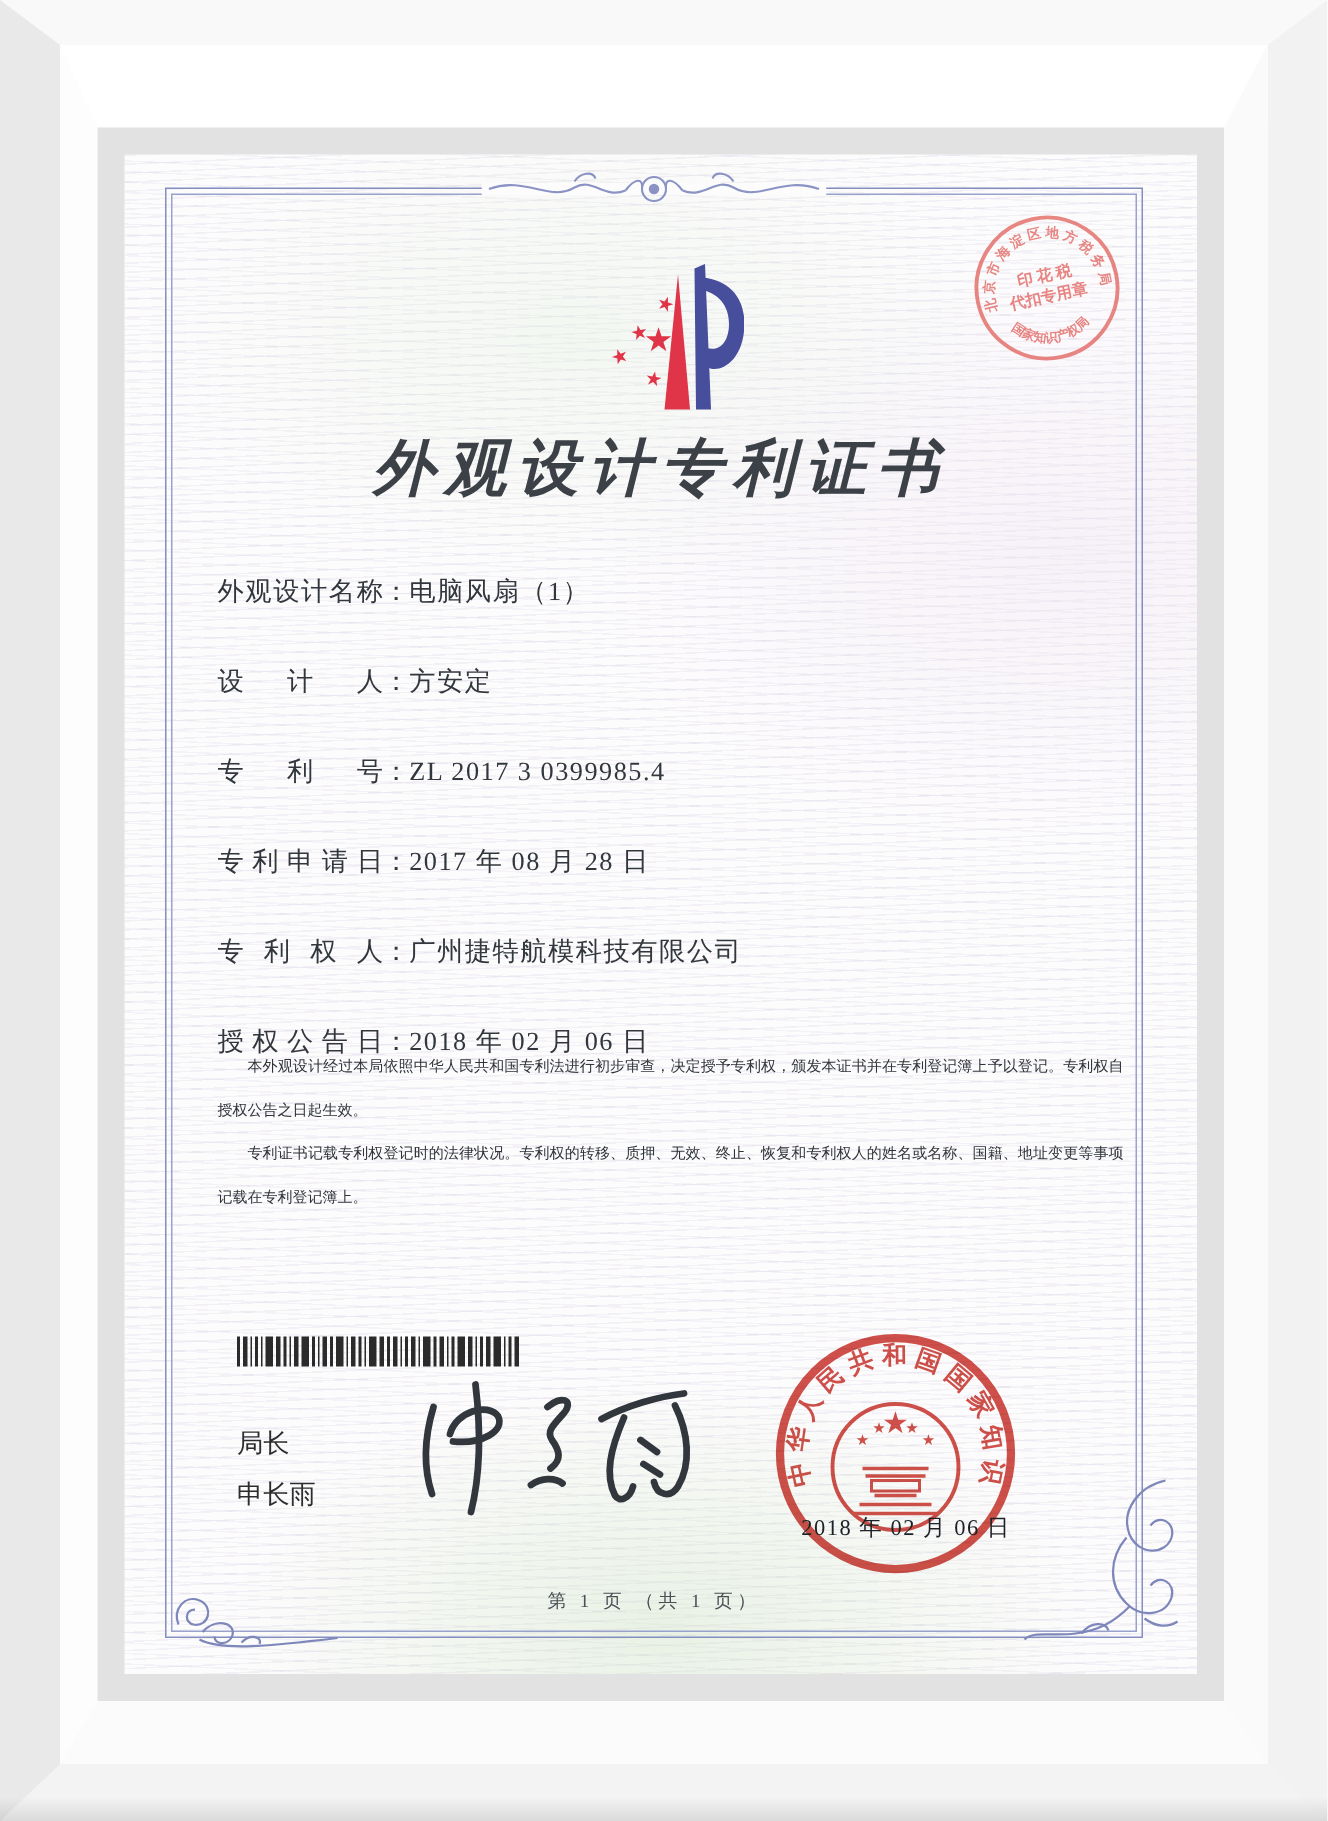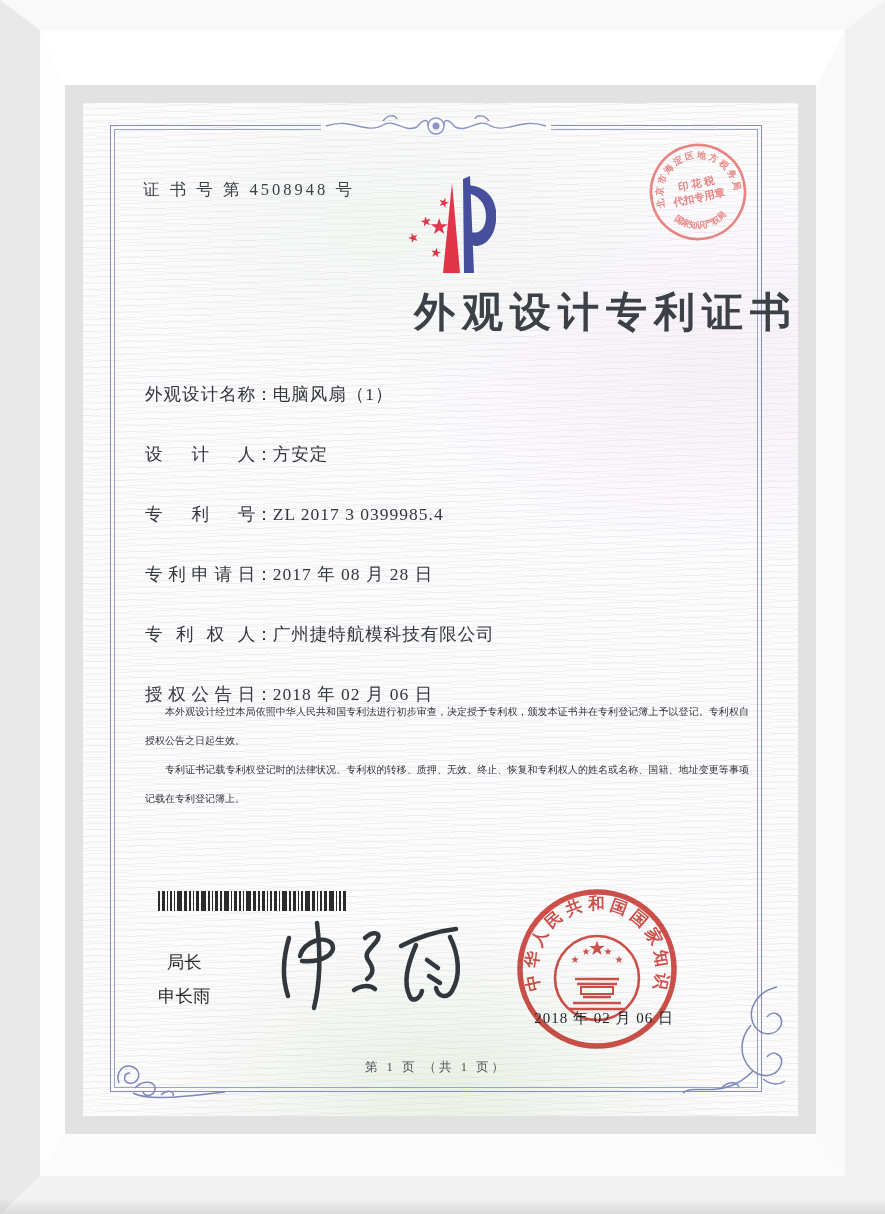--- a/index.html
+++ b/index.html
@@ -27,35 +27,35 @@
       repeating-linear-gradient(182.5deg, rgba(172,160,196,.10) 0 1px, transparent 1px 7px),
       #fdfcfd;}
   .blue-border{position:absolute;left:27px;top:22px;right:36px;bottom:24px;
     border:1.5px solid #848ec0;}
   .blue-border::after{content:'';position:absolute;inset:3px;border:1px solid #99a2cc;}
   .orn{position:absolute;}
   
   #cert-number{position:absolute;left:60px;top:76px;font-size:16.5px;color:#3a3f45;letter-spacing:3px;}
   #logo{position:absolute;left:303px;top:66px;}
   #tax-stamp{position:absolute;left:560px;top:34px;opacity:.85;}
-  #title{position:absolute;left:0;top:182px;width:100%;text-align:right;
-    font-size:41px;font-weight:bold;color:#3c4147;letter-spacing:7px;}
+  #title{position:absolute;left:0;top:182px;width:100%;text-align:center;
+    font-size:41px;font-weight:bold;color:#3c4147;letter-spacing:7px;font-style:italic;}
   #fields{position:absolute;left:62px;top:278px;right:70px;font-size:17.5px;color:#32373d;}
   .field-row{margin-bottom:34px;line-height:26px;white-space:nowrap;}
   .field-label{display:inline-block;width:6.3em;text-align:justify;text-align-last:justify;vertical-align:top;}
   .field-sep{display:inline-block;}
   .field-value{letter-spacing:1px;}
   #paragraphs{position:absolute;left:62px;top:594px;width:604px;
     font-size:10px;line-height:29px;color:#2f343a;text-align:justify;}
   #paragraphs p{margin:0;text-indent:2em;}
   #barcode{position:absolute;left:75px;top:788px;height:20px;display:flex;align-items:stretch;}
   #barcode .bar{background:#2b2b2b;margin-right:2px;}
   #signer{position:absolute;left:75px;top:842px;
     font-family:"Liberation Sans","DejaVu Sans",sans-serif;
-    font-size:17.5px;color:#2d2d2d;line-height:34px;text-align:center;}
+    font-size:17.5px;color:#2d2d2d;line-height:34px;}
   #signature{position:absolute;left:170px;top:795px;}
   #seal{position:absolute;left:428px;top:780px;mix-blend-mode:multiply;}
   #seal-date{position:absolute;left:436px;top:906px;width:170px;text-align:center;
     font-size:15px;color:#1d2126;letter-spacing:1px;}
   #footer{position:absolute;left:27px;width:652px;top:956px;text-align:center;
     font-size:12.5px;color:#4a4f55;letter-spacing:3px;}
 </style>
 </head>
 <body>
 
@@ -91,21 +91,20 @@
           <svg class="orn" style="left:598px;top:878px" width="110" height="118" viewBox="0 0 110 118">
             <g stroke="#7d87ba" fill="none" stroke-width="1.5">
               <path d="M96,6 C78,10 66,26 72,42 C78,56 96,56 100,44 C103,34 92,28 86,36"></path>
               <path d="M70,44 C58,58 58,76 70,88 C80,98 96,96 100,84 C103,74 92,68 86,76"></path>
               <path d="M72,90 C62,100 52,106 36,108 C20,110 8,106 2,112"></path>
               <path d="M82,98 C90,104 98,104 104,100"></path>
               <path d="M40,108 C46,100 56,100 58,106"></path>
             </g>
           </svg>
 
-          <div id="cert-number">证 书 号 第 4508948 号</div>
 
           <svg id="logo" width="110" height="122" viewBox="0 0 110 122">
             <path d="M66,14 L57,104 L74,104 Z" fill="#e03448"></path>
             <path d="M77,10 L84,7 L88,104 L78,104 Z" fill="#474e9b"></path>
             <path d="M82,16 C104,18 112,34 110,52 C108,72 94,80 86,76 L85,63
                      C96,66 100,56 100,47 C100,34 92,26 81,24 Z" fill="#474e9b"></path>
             <g fill="#e03448" font-family="'DejaVu Sans',sans-serif" text-anchor="middle">
               <text x="58" y="38" font-size="13" transform="rotate(18 58 33)">★</text>
               <text x="40" y="57" font-size="13" transform="rotate(-12 40 52)">★</text>
               <text x="27" y="73" font-size="13" transform="rotate(-20 27 68)">★</text>

